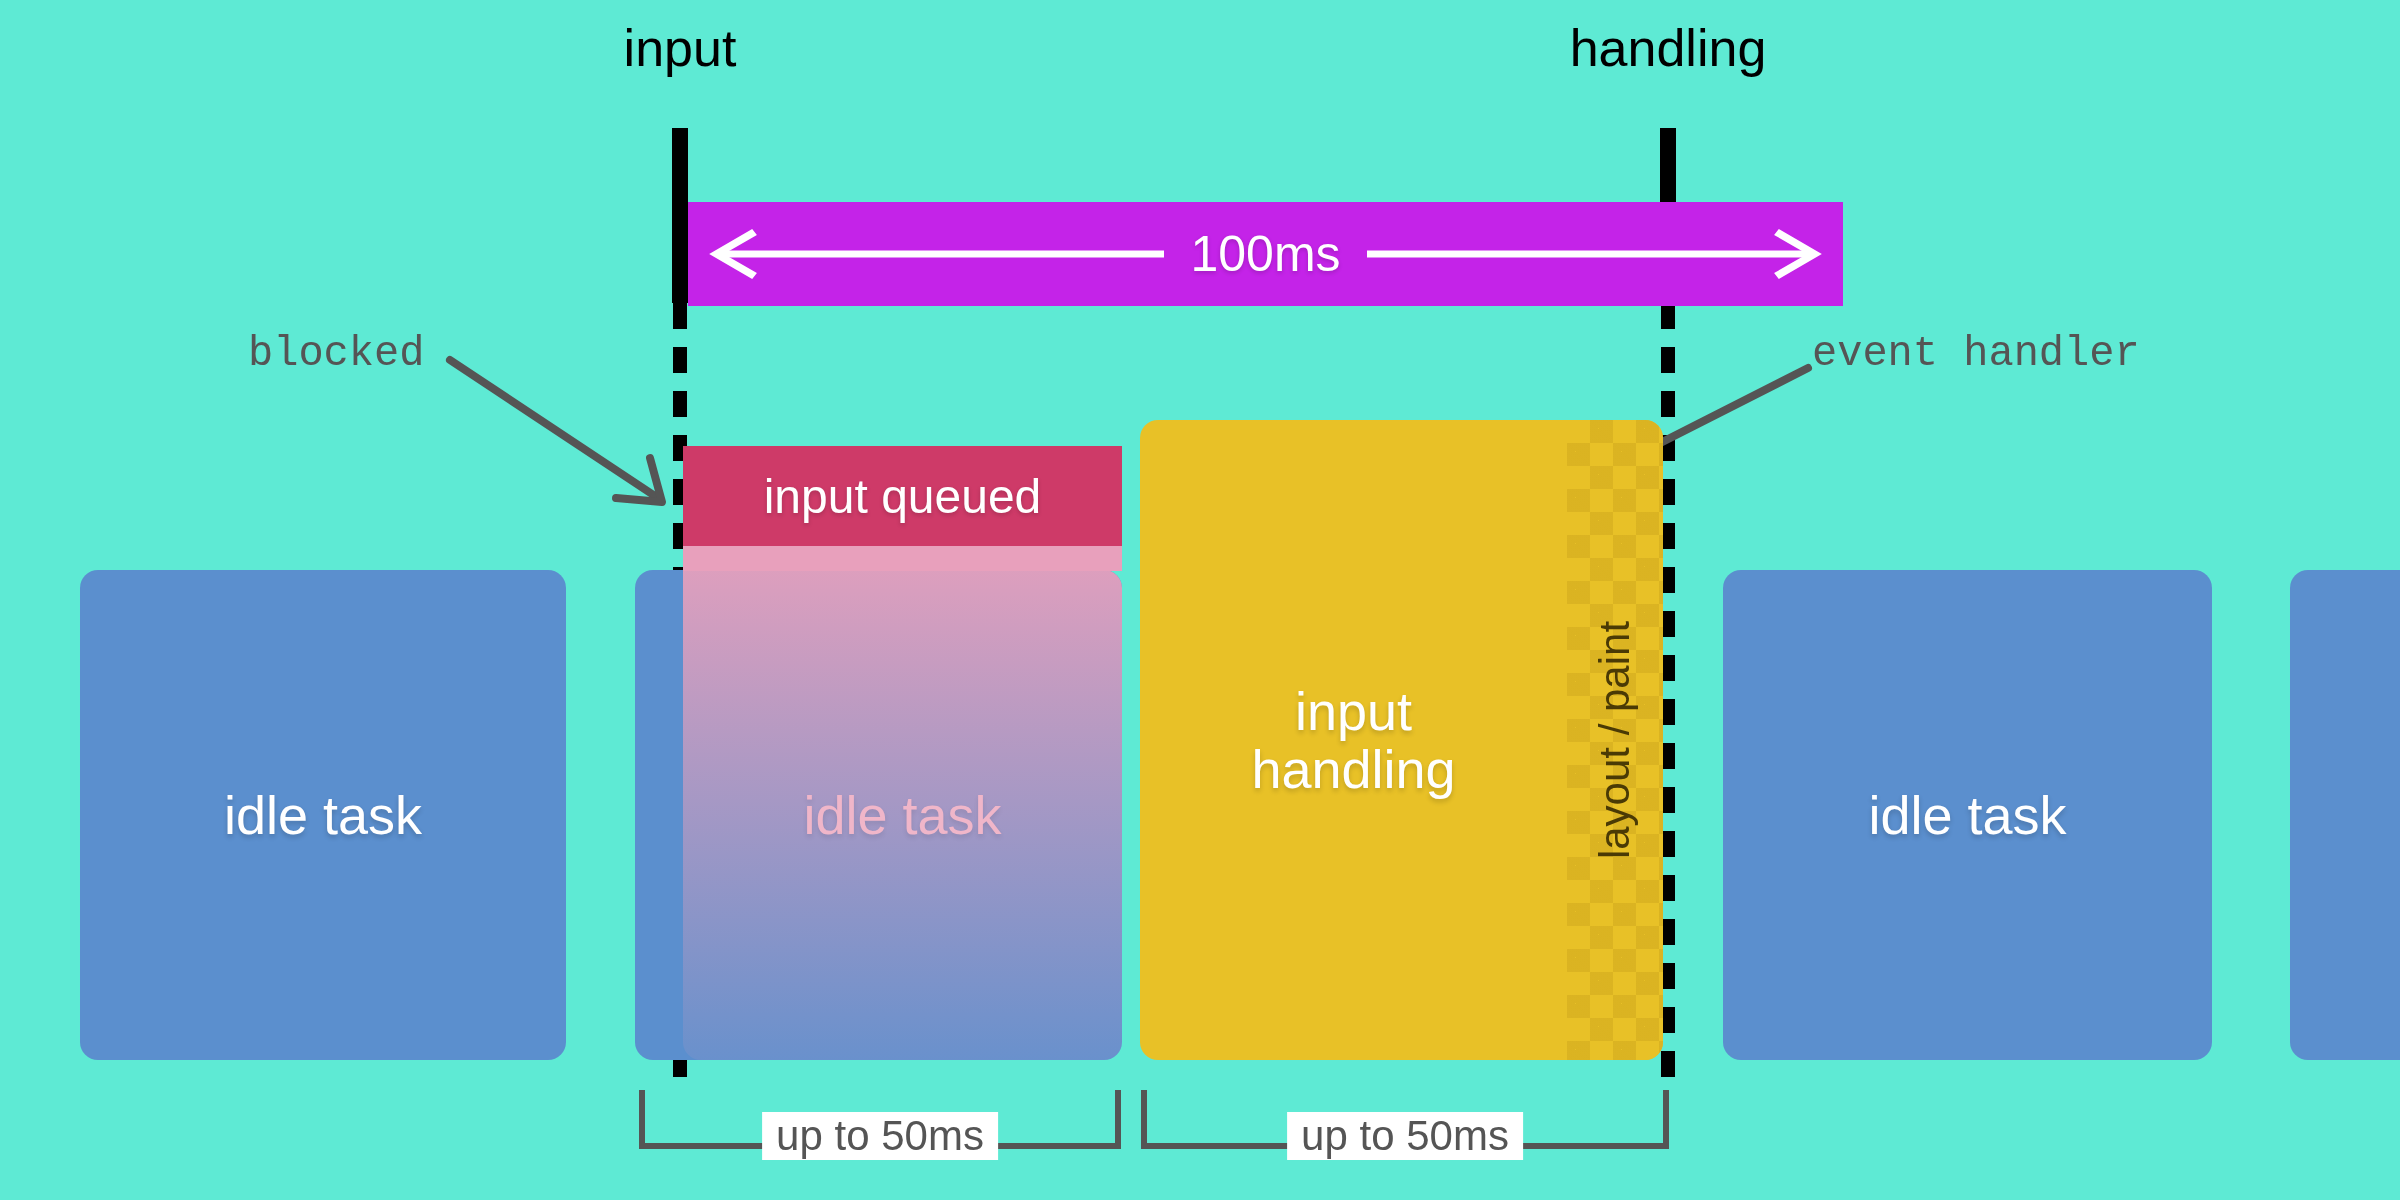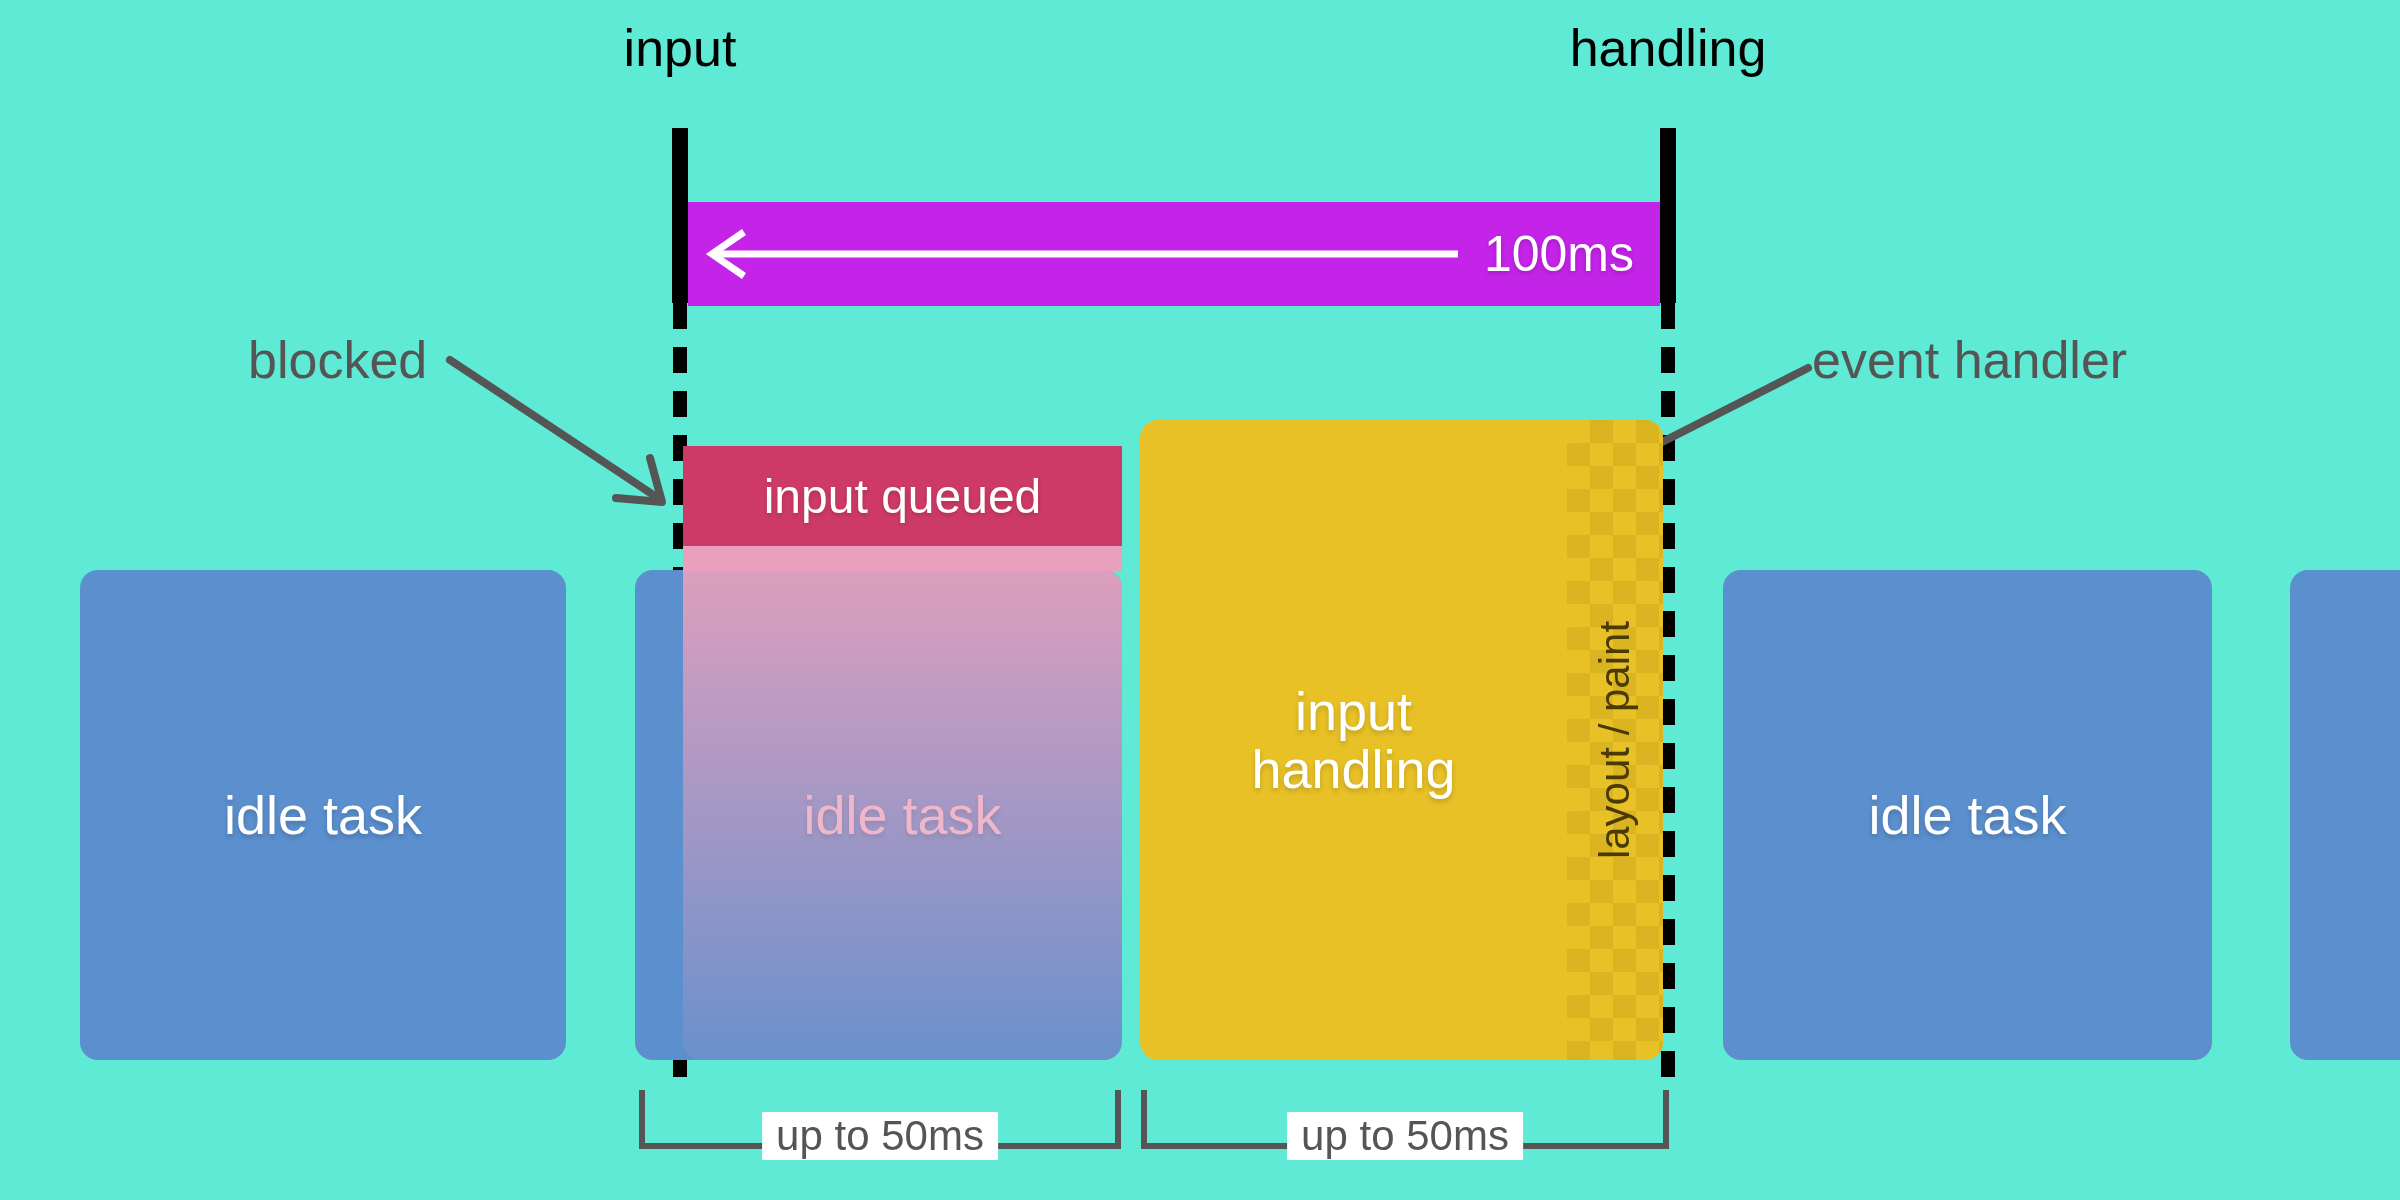--- a/index.html
+++ b/index.html
@@ -141,23 +141,24 @@
   .queued-fade .fade-label {
     color: #f0b6c9;
     font-size: 54px;
     text-shadow: 0 3px 5px rgba(0,0,0,0.10);
     white-space: nowrap;
   }
 
   
   .callout-label {
     position: absolute;
-    font-size: 52px;
+    font-size: 42px;
     color: #555555;
     white-space: nowrap;
+    font-family: Liberation Mono, monospace;
   }
   .callout-svg {
     position: absolute;
     overflow: visible;
   }
 
   
   .bracket-wrap {
     position: absolute;
     display: flex;
@@ -182,21 +183,21 @@
   <div class="marker-label" style="left:680px; top:18px;">input</div>
 
   <div class="marker-label" style="left:1668px; top:18px;">handling</div>
 
   <div class="marker-line-solid" style="left:672px; top:128px; height:175px;"></div>
   <div class="marker-line-dashed" style="left:673px; top:303px; height:790px;"></div>
 
   <div class="marker-line-solid" style="left:1660px; top:128px; height:175px;"></div>
   <div class="marker-line-dashed" style="left:1661px; top:303px; height:790px;"></div>
 
-  <div class="ms-band" style="left:688px; top:202px; width:972px; height:104px;justify-content:flex-end;">
+  <div class="ms-band" style="left:688px; top:202px; width:1155px; height:104px;">
     <svg class="ms-arrow-svg" viewBox="0 0 972 104" preserveAspectRatio="none">
       <g stroke="#ffffff" stroke-width="7" fill="none" vector-effect="non-scaling-stroke">
         <line x1="24" y1="52" x2="948" y2="52"></line>
         <polyline points="56,30 24,52 56,74"></polyline>
         <polyline points="916,30 948,52 916,74"></polyline>
       </g>
     </svg>
     <span class="band-label">100ms</span>
   </div>
 

